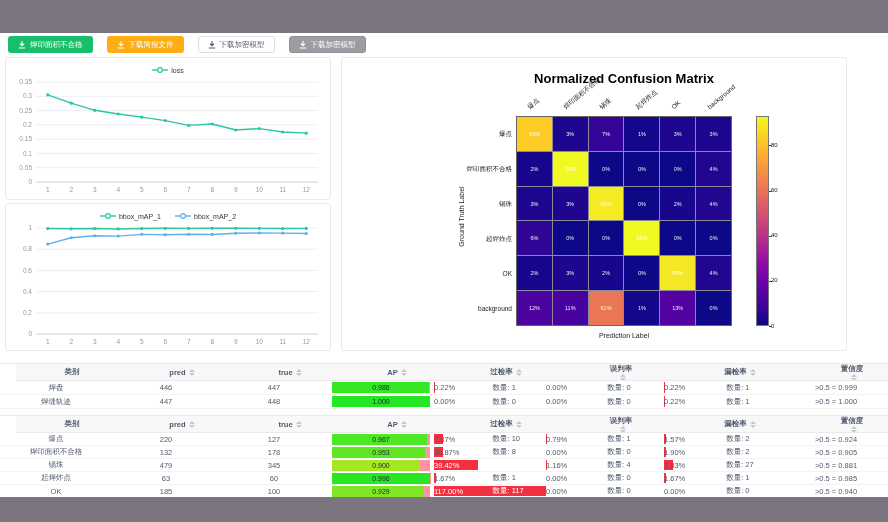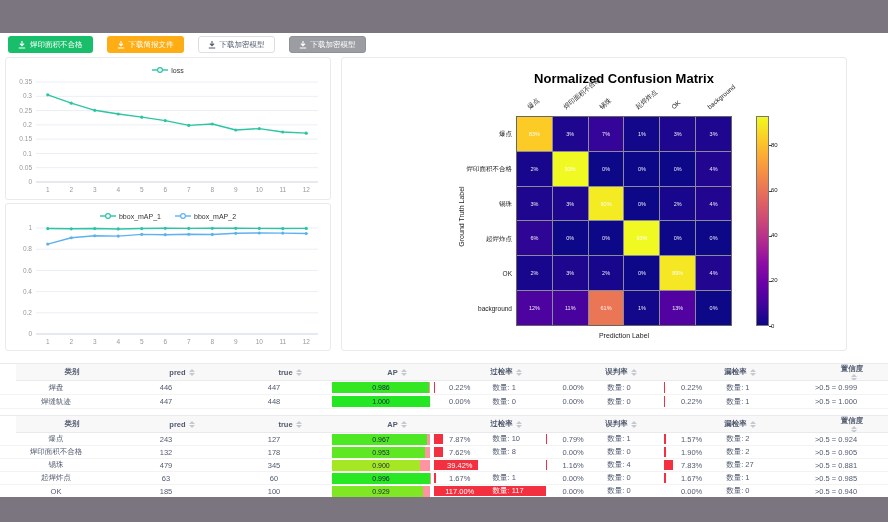--- a/index.html
+++ b/index.html
@@ -44,33 +44,33 @@
   
   #tables{position:absolute;top:363px;left:0;width:888px;}
   .tbl{width:888px;border-top:1px solid #e8eaec;}
   .trow{display:flex;width:888px;}
   .trow.head{background:#f8f8f9;height:17px;border-bottom:1px solid #e8eaec;margin-left:16px;}
   .trow.body{height:14px;background:#fff;border-bottom:1px solid #f3f3f4;}
   .tbl2 .trow.body{height:13px;}
   .tcell{display:flex;align-items:center;justify-content:center;font-size:7.5px;color:#515a6e;overflow:hidden;position:relative;}
   .trow.head .tcell{font-weight:bold;color:#515a6e;cursor:pointer;}
   .c0{width:112px;}.c1{width:108px;}.c2{width:108px;}.c3{width:106px;}
-  .c4{width:112px;}.c5{width:118px;}.c6{width:120px;}.c7{width:104px;flex-direction:column;}
+  .c4{width:112px;}.c5{width:118px;flex-direction:column;}.c6{width:120px;}.c7{width:104px;flex-direction:column;}
   .caret{display:inline-flex;flex-direction:column;gap:1px;margin-left:3px;}
   .caret i{width:0;height:0;border-left:3px solid transparent;border-right:3px solid transparent;}
   .caret .up{border-bottom:3.5px solid #c5c8ce;}
   .caret .down{border-top:3.5px solid #c5c8ce;}
   .ap-wrap{position:relative;width:98px;height:11px;}
   .ap-bar,.ap-rem{position:absolute;top:0;bottom:0;}
   .ap-bar{left:0;}
   .ap-rem{right:0;background:#ff93a2;}
   .ap-txt{position:absolute;left:0;right:0;top:0;bottom:0;display:flex;align-items:center;justify-content:center;color:#17233d;font-size:7px;}
   .rate{position:relative;width:100%;height:100%;display:flex;align-items:center;}
   .rate .rbar{position:absolute;left:0;top:1px;bottom:1px;background:#f2303f;}
-  .rate .pct{position:relative;width:46%;text-align:center;}
+  .rate .pct{position:relative;width:46%;text-align:left;}
   .rate .cnt{position:relative;margin-left:7px;text-align:left;}
   .rate.hot .pct,.rate.hot .cnt{color:#fff;}
   .gap{height:6px;}
 </style>
 </head>
 <body>
 
 <div id="screen">
   <div id="top-chrome" class="chrome"></div>
 
@@ -472,21 +472,21 @@
           <div class="tcell c7">
             <span>置信度</span>
             <span class="caret">
               <i class="up"></i>
               <i class="down"></i>
             </span>
           </div>
         </div>
         <div class="trow body">
           <div class="tcell c0">爆点</div>
-          <div class="tcell c1">243</div>
+          <div class="tcell c1">220</div>
           <div class="tcell c2">127</div>
           <div class="tcell c3">
             <div class="ap-wrap">
               <div class="ap-bar" style="width:96.7%;background:hsl(106.79999999999998,80%,52%)"></div>
               <div class="ap-rem" style="width:3.300000000000003%"></div>
               <div class="ap-txt">0.967</div>
             </div>
           </div>
           <div class="tcell c4">
             <div class="rate">
@@ -518,21 +518,21 @@
           <div class="tcell c3">
             <div class="ap-wrap">
               <div class="ap-bar" style="width:95.3%;background:hsl(101.19999999999999,80%,52%)"></div>
               <div class="ap-rem" style="width:4.700000000000005%"></div>
               <div class="ap-txt">0.953</div>
             </div>
           </div>
           <div class="tcell c4">
             <div class="rate">
               <div class="rbar" style="width:7.62%"></div>
-              <span class="pct">7.62%</span>
+              <span class="pct">30.87%</span>
               <span class="cnt">数量: 8</span>
             </div>
           </div>
           <div class="tcell c5">
             <div class="rate">
               <span class="pct">0.00%</span>
               <span class="cnt">数量: 0</span>
             </div>
           </div>
           <div class="tcell c6">

